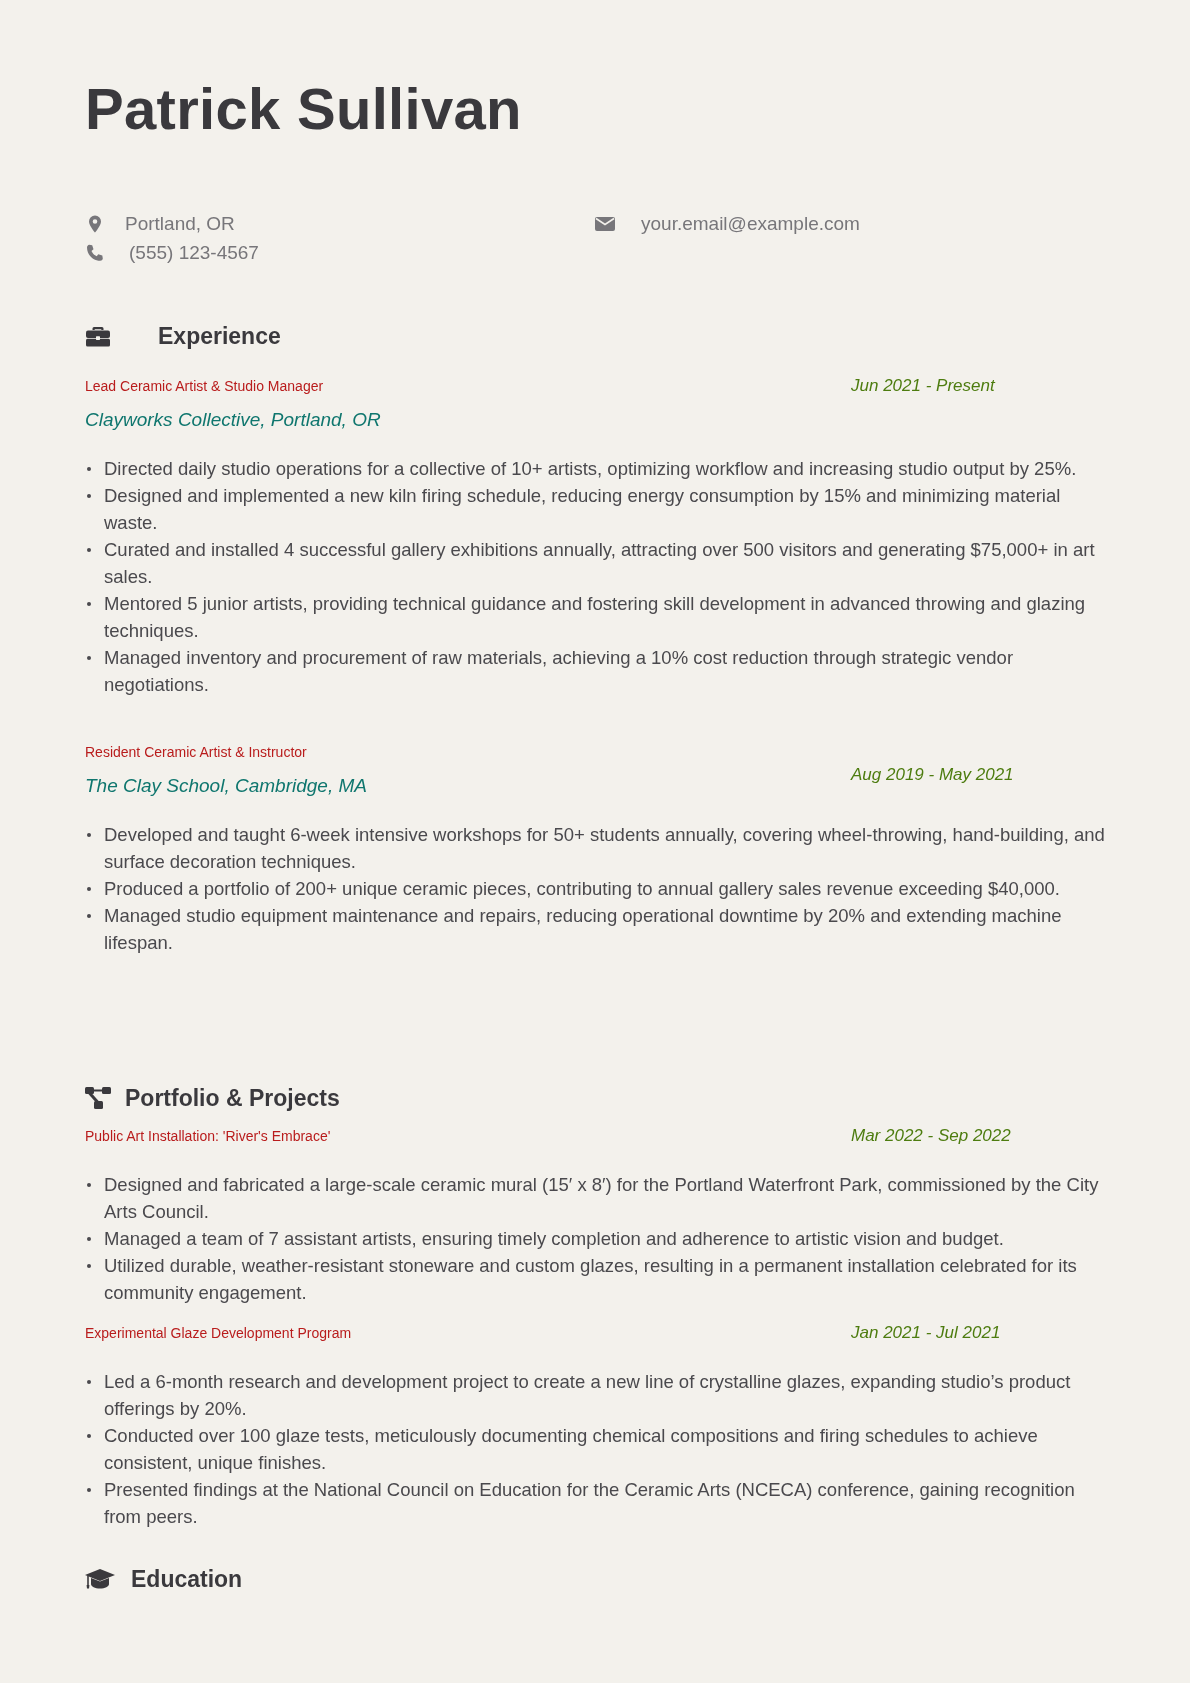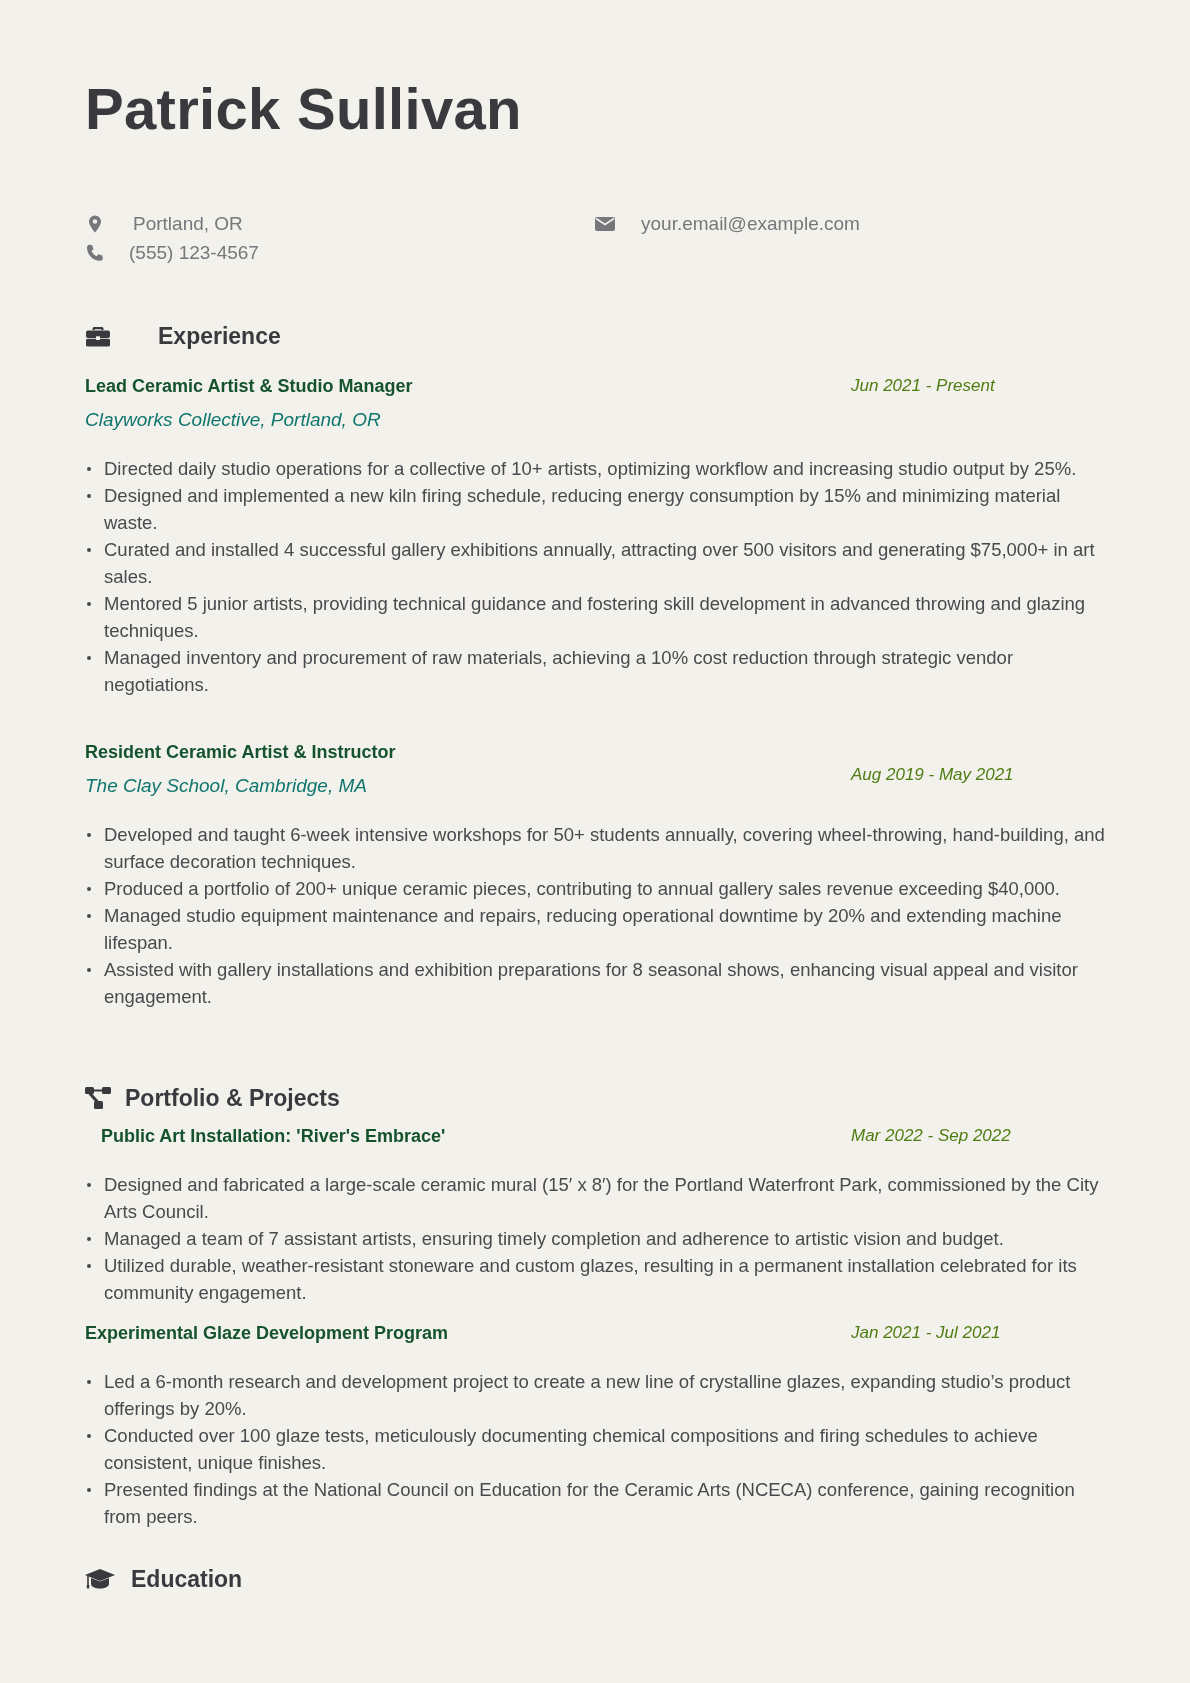--- a/index.html
+++ b/index.html
@@ -40,21 +40,21 @@
       align-items: center;
       height: 26px;
     }
     .contact .ic {
       width: 20px;
       height: 20px;
       display: inline-block;
       margin-right: 20px;
     }
     .contact svg { width: 100%; height: 100%; display: block; }
-    .c-loc { top: 211px; left: 0; gap: 8px; }
+    .c-loc { top: 211px; left: 0; }
     .c-phone { top: 240px; left: 0; }
     .c-phone .ic { margin-right: 24px; }
     .c-email { top: 211px; left: 510px; }
     .c-email .ic { margin-right: 26px; }
 
     .section-head {
       position: absolute;
       left: 0;
       display: flex;
       align-items: center;
@@ -67,23 +67,23 @@
       width: 26px;
       height: 24px;
       margin-right: 14px;
       display: inline-block;
     }
     .section-head svg { width: 100%; height: 100%; display: block; }
 
     .entry-title {
       position: absolute;
       left: 0;
-      font-size: 18px;
-      font-weight: bold;
-      color: #14532d;
+      font-size: 14px;
+      font-weight: normal;
+      color: #b91c1c;
       line-height: 24px;
     }
     .entry-date {
       position: absolute;
       left: 766px;
       font-size: 17px;
       font-style: italic;
       color: #4d7c0f;
       line-height: 24px;
     }
@@ -180,37 +180,36 @@
     <li>Managed inventory and procurement of raw materials, achieving a 10% cost reduction through strategic vendor negotiations.</li>
   </ul>
 
   <div class="entry-title" style="top:740px;">Resident Ceramic Artist &amp; Instructor</div>
   <div class="entry-date" style="top:740px;margin-top:23px;">Aug 2019 - May 2021</div>
   <div class="entry-sub" style="top:773px;">The Clay School, Cambridge, MA</div>
   <ul class="bullets" style="top:821px;">
     <li>Developed and taught 6-week intensive workshops for 50+ students annually, covering wheel-throwing, hand-building, and surface decoration techniques.</li>
     <li>Produced a portfolio of 200+ unique ceramic pieces, contributing to annual gallery sales revenue exceeding $40,000.</li>
     <li>Managed studio equipment maintenance and repairs, reducing operational downtime by 20% and extending machine lifespan.</li>
-    <li>Assisted with gallery installations and exhibition preparations for 8 seasonal shows, enhancing visual appeal and visitor engagement.</li>
   </ul>
 
   <div class="section-head" style="top:1083px;">
     <span class="ic">
       <svg viewBox="0 0 26 24">
           <rect x="0" y="1" width="9" height="7" rx="1.5" fill="#3a393d"></rect>
           <rect x="17" y="1" width="9" height="7" rx="1.5" fill="#3a393d"></rect>
           <rect x="9" y="15" width="9" height="8" rx="1.5" fill="#3a393d"></rect>
           <rect x="8" y="3.5" width="10" height="2" fill="#3a393d"></rect>
           <path d="M4.5 7l8 9" stroke="#3a393d" stroke-width="3"></path>
         </svg>
     </span>
     <span>Portfolio &amp; Projects</span>
   </div>
 
-  <div class="entry-title" style="top:1124px;margin-left:16px;">Public Art Installation: 'River's Embrace'</div>
+  <div class="entry-title" style="top:1124px;">Public Art Installation: 'River's Embrace'</div>
   <div class="entry-date" style="top:1124px;">Mar 2022 - Sep 2022</div>
   <ul class="bullets" style="top:1171px;">
     <li>Designed and fabricated a large-scale ceramic mural (15′ x 8′) for the Portland Waterfront Park, commissioned by the City Arts Council.</li>
     <li>Managed a team of 7 assistant artists, ensuring timely completion and adherence to artistic vision and budget.</li>
     <li>Utilized durable, weather-resistant stoneware and custom glazes, resulting in a permanent installation cele­brated for its community engagement.</li>
   </ul>
 
   <div class="entry-title" style="top:1321px;">Experimental Glaze Development Program</div>
   <div class="entry-date" style="top:1321px;">Jan 2021 - Jul 2021</div>
   <ul class="bullets" style="top:1368px;">

